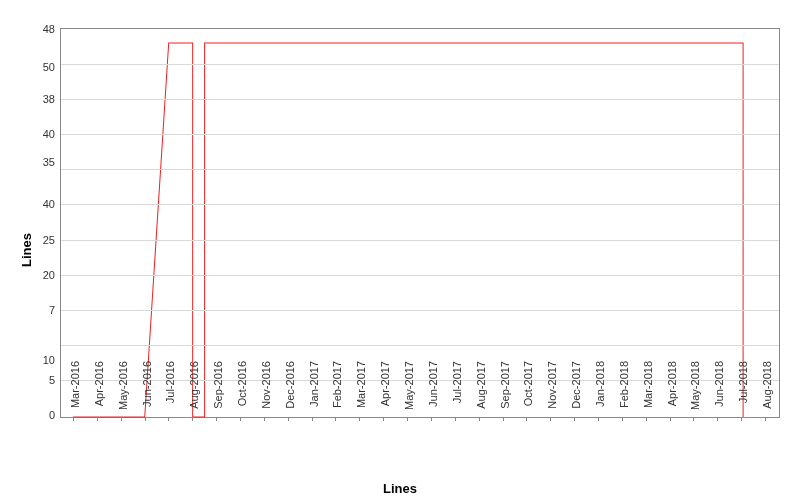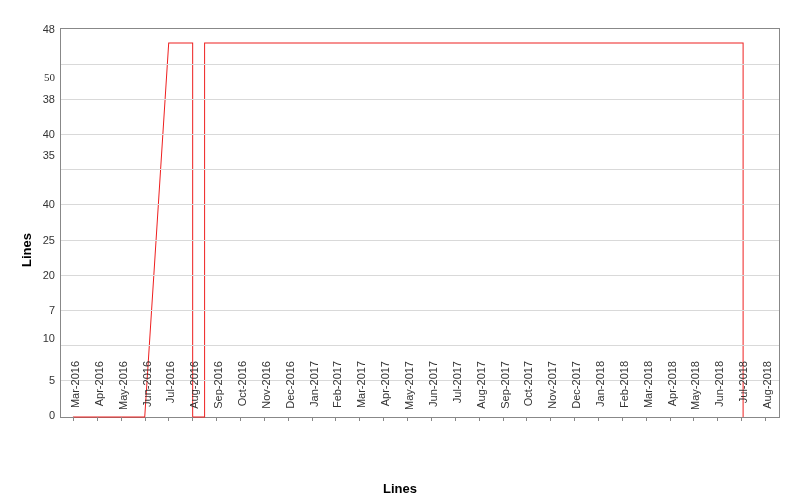--- a/index.html
+++ b/index.html
@@ -111,37 +111,37 @@
 
   <div class="plot-area">
 
     <svg class="series" preserveAspectRatio="none" viewBox="0 0 716 386">
         <path d="M11.9 386.0 L83.5 386.0 L107.4 14.0 L131.3 14.0 L131.3 386.0 L143.2 386.0 L143.2 14.0 L680.2 14.0 L680.2 386.0" stroke="#ee2020"></path>
       </svg>
   <div class="ytick-label" style="top: 386px;">0</div>
       <div class="ygrid" style="top: 350.909px;"></div>
       <div class="ytick-label" style="top: 350.909px;">5</div>
       <div class="ygrid" style="top: 315.818px;"></div>
-      <div class="ytick-label" style="top: 309px;">10</div>
+      <div class="ytick-label" style="top: 331px;">10</div>
       <div class="ygrid" style="top: 280.727px;"></div>
       <div class="ytick-label" style="top: 280.727px;">7</div>
       <div class="ygrid" style="top: 245.636px;"></div>
       <div class="ytick-label" style="top: 245.636px;">20</div>
       <div class="ygrid" style="top: 210.545px;"></div>
       <div class="ytick-label" style="top: 210.545px;">25</div>
       <div class="ygrid" style="top: 175.455px;"></div>
       <div class="ytick-label" style="top: 175.455px;">40</div>
       <div class="ygrid" style="top: 140.364px;"></div>
-      <div class="ytick-label" style="top: 126px; margin-left: 20px;">35</div>
+      <div class="ytick-label" style="top: 133px; margin-left: 20px;">35</div>
       <div class="ygrid" style="top: 105.273px;"></div>
       <div class="ytick-label" style="top: 105.273px;">40</div>
       <div class="ygrid" style="top: 70.1818px;"></div>
       <div class="ytick-label" style="top: 70.1818px;">38</div>
       <div class="ygrid" style="top: 35.0909px;"></div>
-      <div class="ytick-label" style="top: 48px; font-family: Liberation Serif, serif;">50</div>
+      <div class="ytick-label" style="top: 38px;">50</div>
       <div class="ytick-label" style="top: 0px;">48</div>
       <div class="xtick" style="left: 11.9333px;"></div>
       <div class="xtick-label" style="left: 11.9333px;">Mar-2016</div>
       <div class="xtick" style="left: 35.8px;"></div>
       <div class="xtick-label" style="left: 35.8px;">Apr-2016</div>
       <div class="xtick" style="left: 59.6667px;"></div>
       <div class="xtick-label" style="left: 59.6667px;">May-2016</div>
       <div class="xtick" style="left: 83.5333px;"></div>
       <div class="xtick-label" style="left: 83.5333px;">Jun-2016</div>
       <div class="xtick" style="left: 107.4px;"></div>

